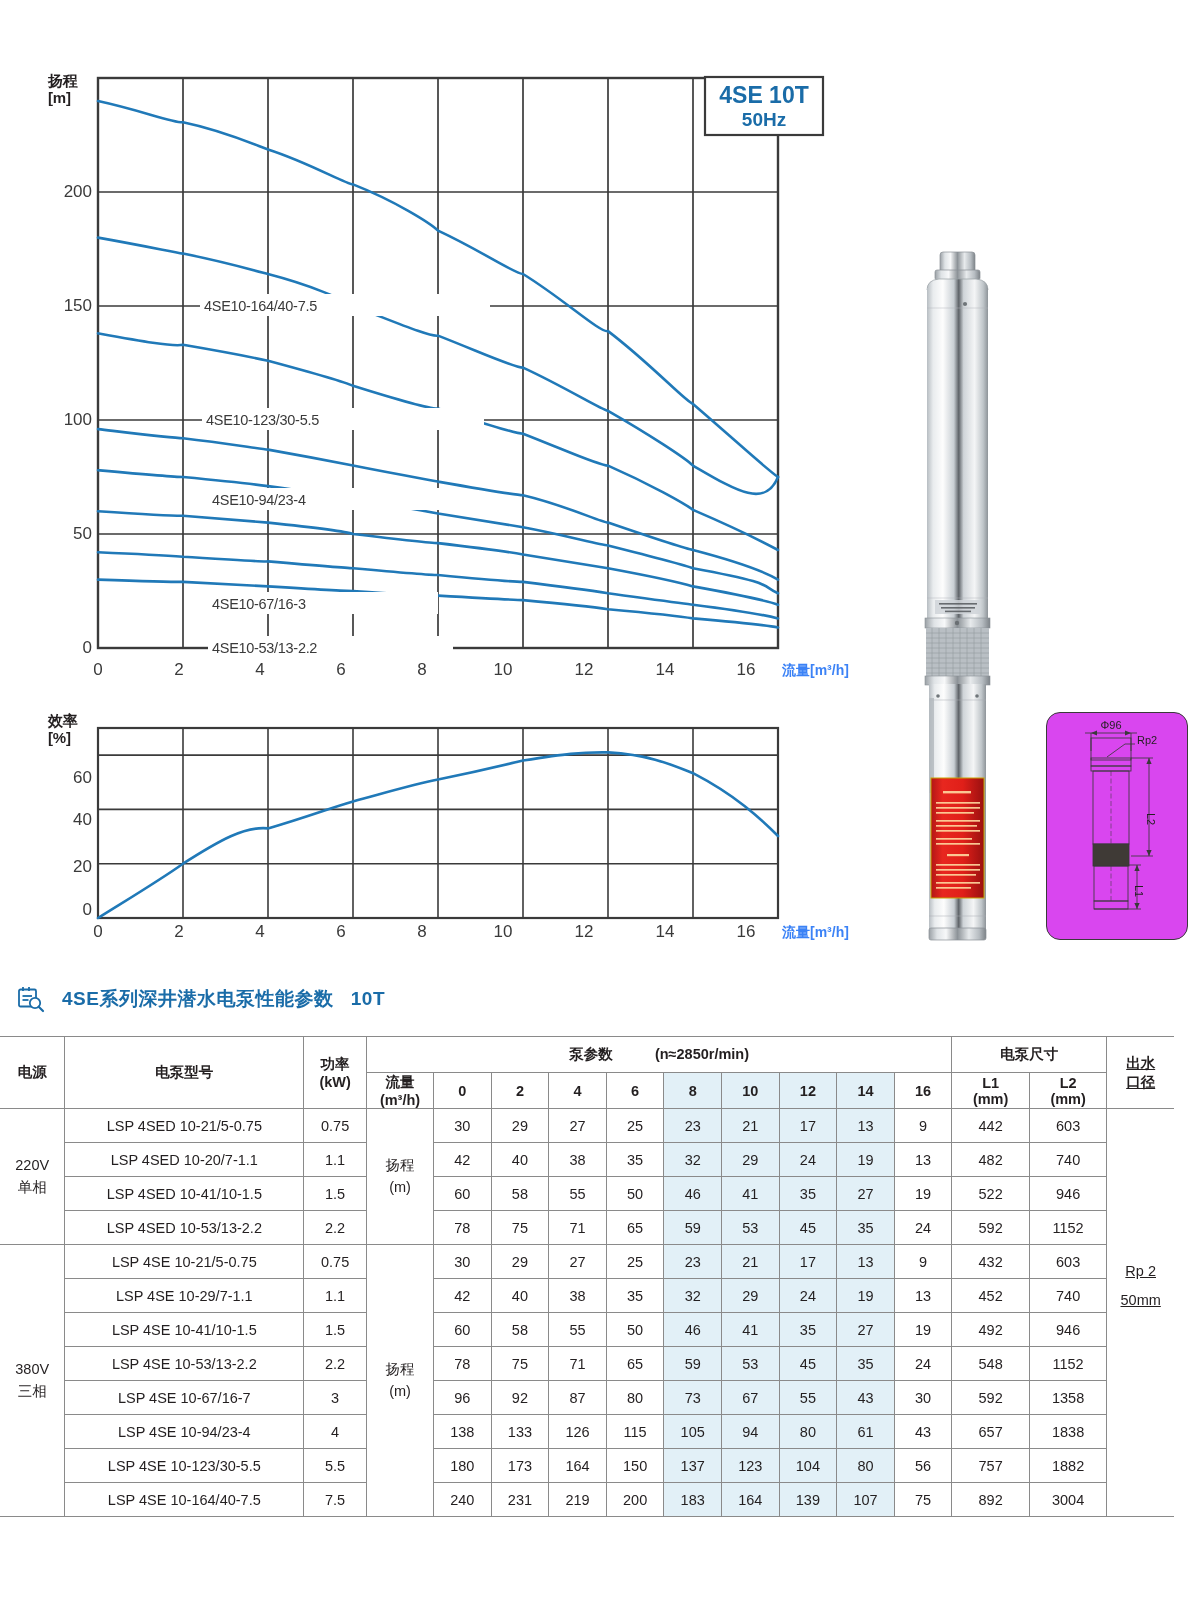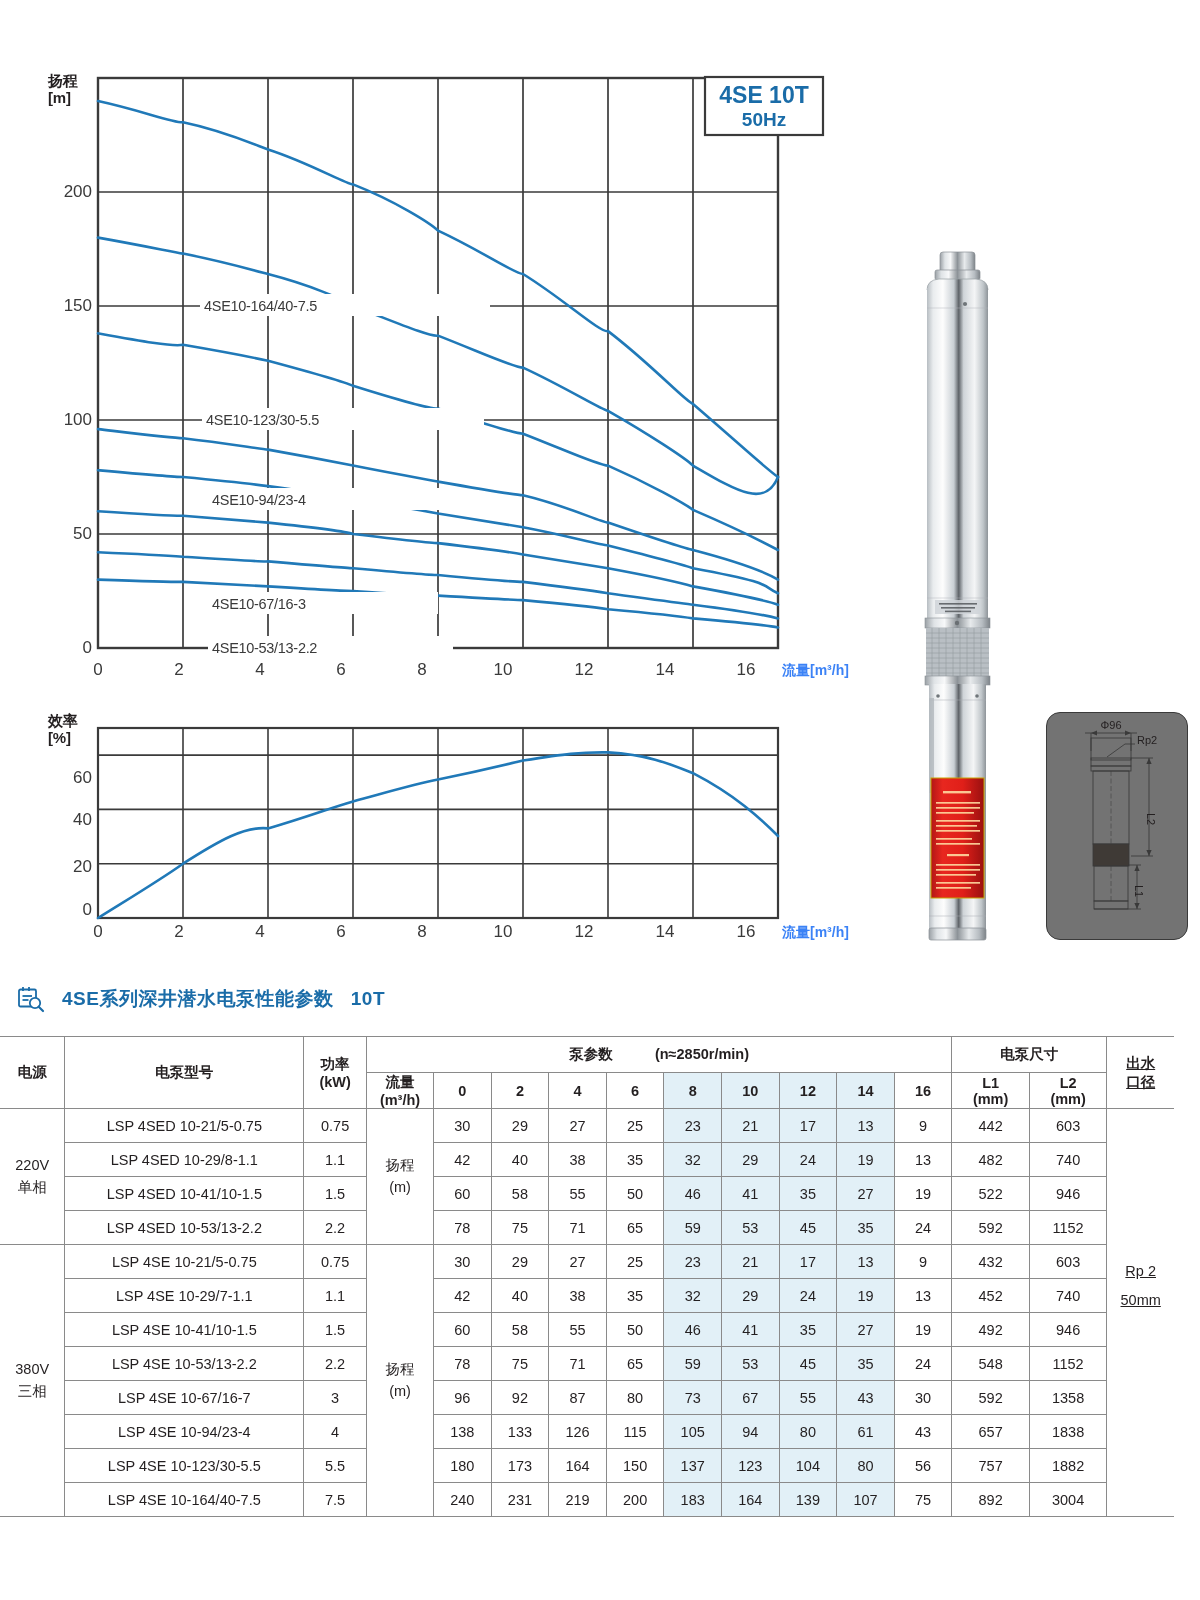--- a/index.html
+++ b/index.html
@@ -26,21 +26,21 @@
   .titlebox-text1 { font-size:23px; font-weight:bold; fill:#1a6ca8; }
   .titlebox-text2 { font-size:19px; font-weight:bold; fill:#1a6ca8; }
   .curve-label { font-size:14.5px; fill:#3a3a3a; letter-spacing:-0.3px; font-family:"Liberation Sans",sans-serif;}
 
   
   #pump-photo { position:absolute; left:905px; top:248px; width:105px; height:700px; }
 
   
   #dim-card {
     position:absolute; left:1046px; top:712px; width:142px; height:228px;
-    border:1.4px solid #3a3a3a; border-radius:14px; background:#737373;
+    border:1.4px solid #3a3a3a; border-radius:14px; background:#d946ef;
   }
 
   
   #section-title {
     position:absolute; left:16px; top:978px; width:800px; height:42px;
     display:flex; align-items:center; gap:16px;
   }
   #section-title .stitle-text {
     font-size:19px; font-weight:bold; color:#1a6ca8; letter-spacing:0.5px; white-space:pre;
   }
@@ -426,21 +426,21 @@
         <td class="hl">13</td>
         <td>9</td>
         <td>442</td>
         <td>603</td>
         <td rowspan="12" class="grp-label outer-r" style="vertical-align: top; padding-top: 152px;">
           <div style="margin-bottom:8px;">Rp 2</div>
           <div>50mm</div>
         </td>
       </tr>
       <tr class="row-h">
-        <td class="model-cell">LSP 4SED 10-29/8-1.1</td>
+        <td class="model-cell">LSP 4SED 10-20/7-1.1</td>
         <td>1.1</td>
         <td>42</td>
         <td>40</td>
         <td>38</td>
         <td>35</td>
         <td class="hl">32</td>
         <td class="hl">29</td>
         <td class="hl">24</td>
         <td class="hl">19</td>
         <td>13</td>

